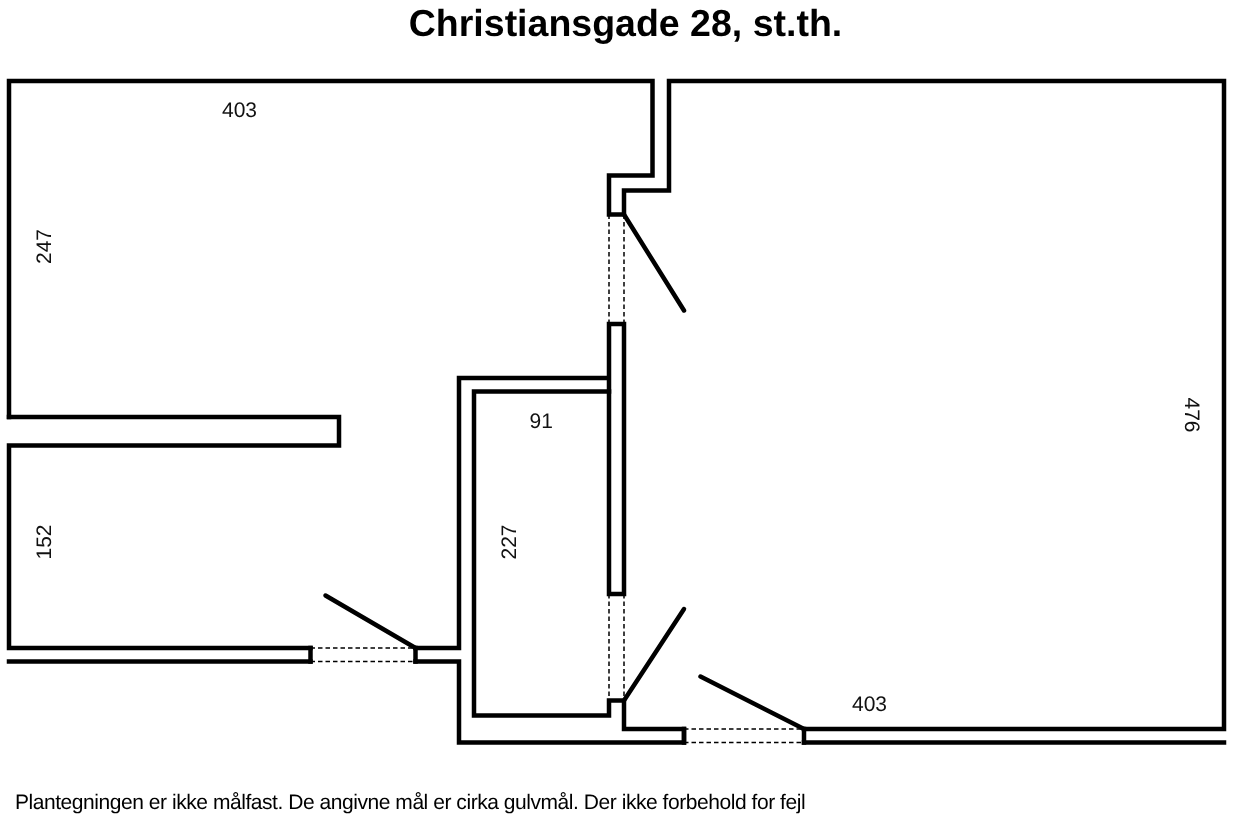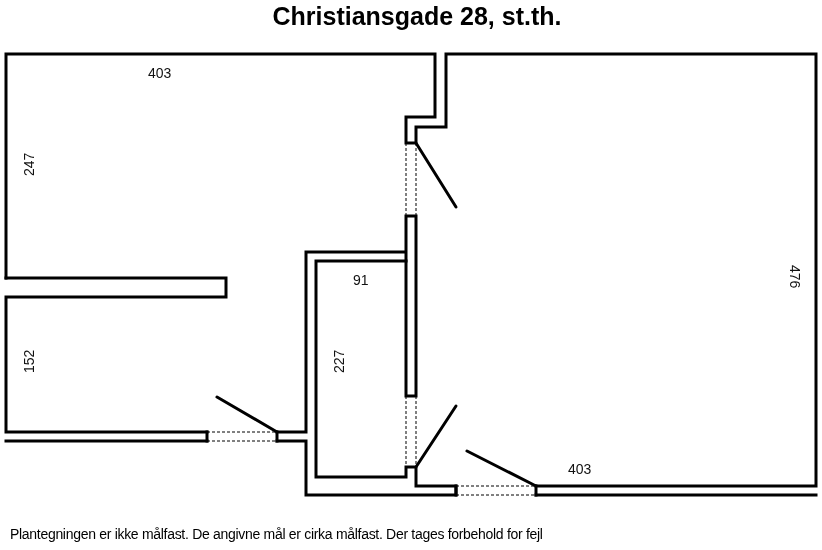--- a/index.html
+++ b/index.html
@@ -58,13 +58,13 @@
 
   <text class="dim" x="148" y="78">403</text>
   <text class="dim" transform="translate(34,176) rotate(-90)">247</text>
   <text class="dim" transform="translate(34,373) rotate(-90)">152</text>
   <text class="dim" x="353" y="285">91</text>
   <text class="dim" transform="translate(344,373) rotate(-90)">227</text>
   <text class="dim" x="568" y="474">403</text>
   <text class="dim" transform="translate(790,265) rotate(90)">476</text>
 </svg>
 
-<div class="footer">Plantegningen er ikke målfast. De angivne mål er cirka målfast. Der tages forbehold for fejl</div>
+<div class="footer">Plantegningen er ikke målfast. De angivne mål er cirka gulvmål. Der ikke forbehold for fejl</div>
 
 </body></html>

